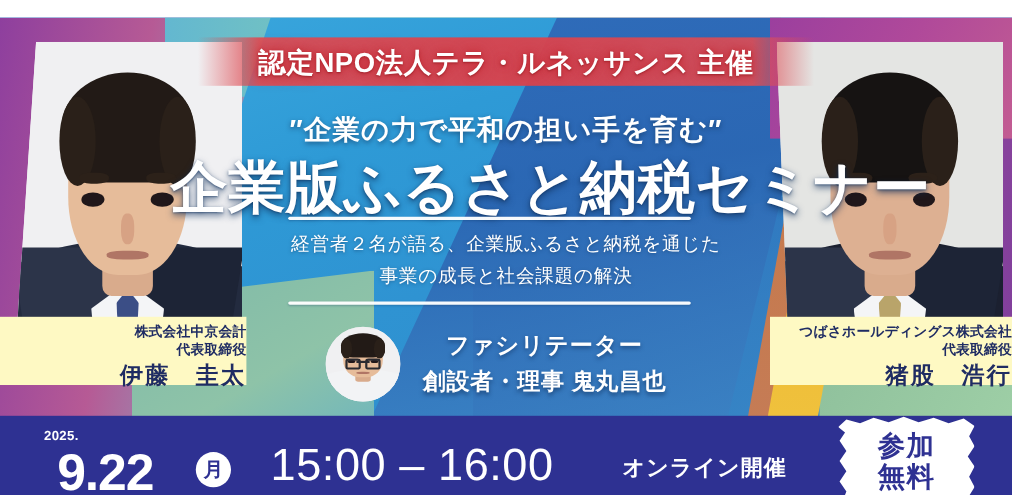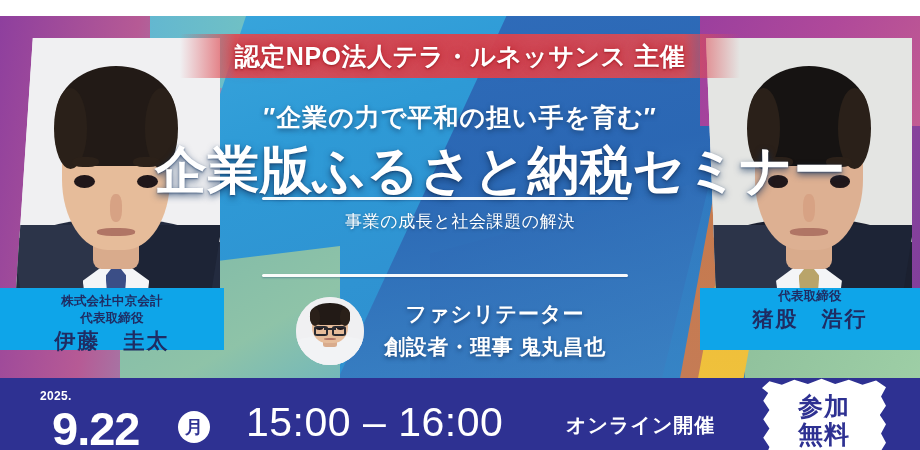--- a/index.html
+++ b/index.html
@@ -109,21 +109,21 @@
 
   
   .facil-photo{position:absolute;left:296px;top:281px;width:68px;height:68px;border-radius:50%;
     overflow:hidden;background:#dfe3e6;}
   .facil-block{position:absolute;left:370px;top:284px;width:250px;text-align:center;
     color:#fff;font-weight:bold;text-shadow:0 2px 4px rgba(16,48,92,.65);}
   .facil-role{font-size:21px;letter-spacing:1px;}
   .facil-name{font-size:21px;letter-spacing:.5px;margin-top:5px;}
 
   
-  .plate{position:absolute;background:#0ea5e9;text-align:center;color:#1f2c63;}
+  .plate{position:absolute;background:#fef9c3;text-align:right;color:#1f2c63;}
   .plate-left{left:0;top:272px;width:224px;height:62px;}
   .plate-right{left:700px;top:272px;width:220px;height:62px;}
   .plate-org{font-size:12.5px;font-weight:bold;line-height:1.35;padding-top:5px;letter-spacing:.2px;}
   .plate-role{font-size:12.5px;font-weight:bold;line-height:1.3;letter-spacing:.2px;}
   .plate-name{font-size:21px;font-weight:bold;letter-spacing:2px;margin-top:1px;}
 
   
   .footer{position:absolute;left:0;top:362px;width:920px;height:88px;background:#2e3192;}
   .year{position:absolute;left:40px;top:373px;color:#fff;font-size:12px;font-weight:bold;letter-spacing:.3px;}
   .date{position:absolute;left:52px;top:385px;color:#fff;font-size:47px;font-weight:bold;letter-spacing:-1px;}
@@ -202,20 +202,21 @@
   </div>
 
   <div class="host-ribbon"></div>
   <div class="host-text">認定NPO法人テラ・ルネッサンス 主催</div>
 
   <div class="tagline">″企業の力で平和の担い手を育む″</div>
   <div class="maintitle">企業版ふるさと納税セミナー</div>
 
   <div class="rule rule-top"></div>
   <div class="subtitle">
+    <div>経営者２名が語る、企業版ふるさと納税を通じた</div>
     <div>事業の成長と社会課題の解決</div>
   </div>
   <div class="rule rule-bot"></div>
 
   <div class="facil-photo">
     <div class="p-bg"></div>
     <div class="p-suit" style="background:#f2f3f5;"></div>
     <div class="p-neck"></div>
     <div class="p-head"></div>
     <div class="p-hair"></div>
@@ -233,20 +234,21 @@
     <div class="facil-name">創設者・理事 鬼丸昌也</div>
   </div>
 
   <div class="plate plate-left">
     <div class="plate-org">株式会社中京会計</div>
     <div class="plate-role">代表取締役</div>
     <div class="plate-name">伊藤　圭太</div>
   </div>
 
   <div class="plate plate-right">
+    <div class="plate-org">つばさホールディングス株式会社</div>
     <div class="plate-role">代表取締役</div>
     <div class="plate-name">猪股　浩行</div>
   </div>
 
   <div class="footer"></div>
   <div class="year">2025.</div>
   <div class="date">9.22</div>
   <div class="daycircle">月</div>
   <div class="time">15:00 – 16:00</div>
   <div class="online">オンライン開催</div>

